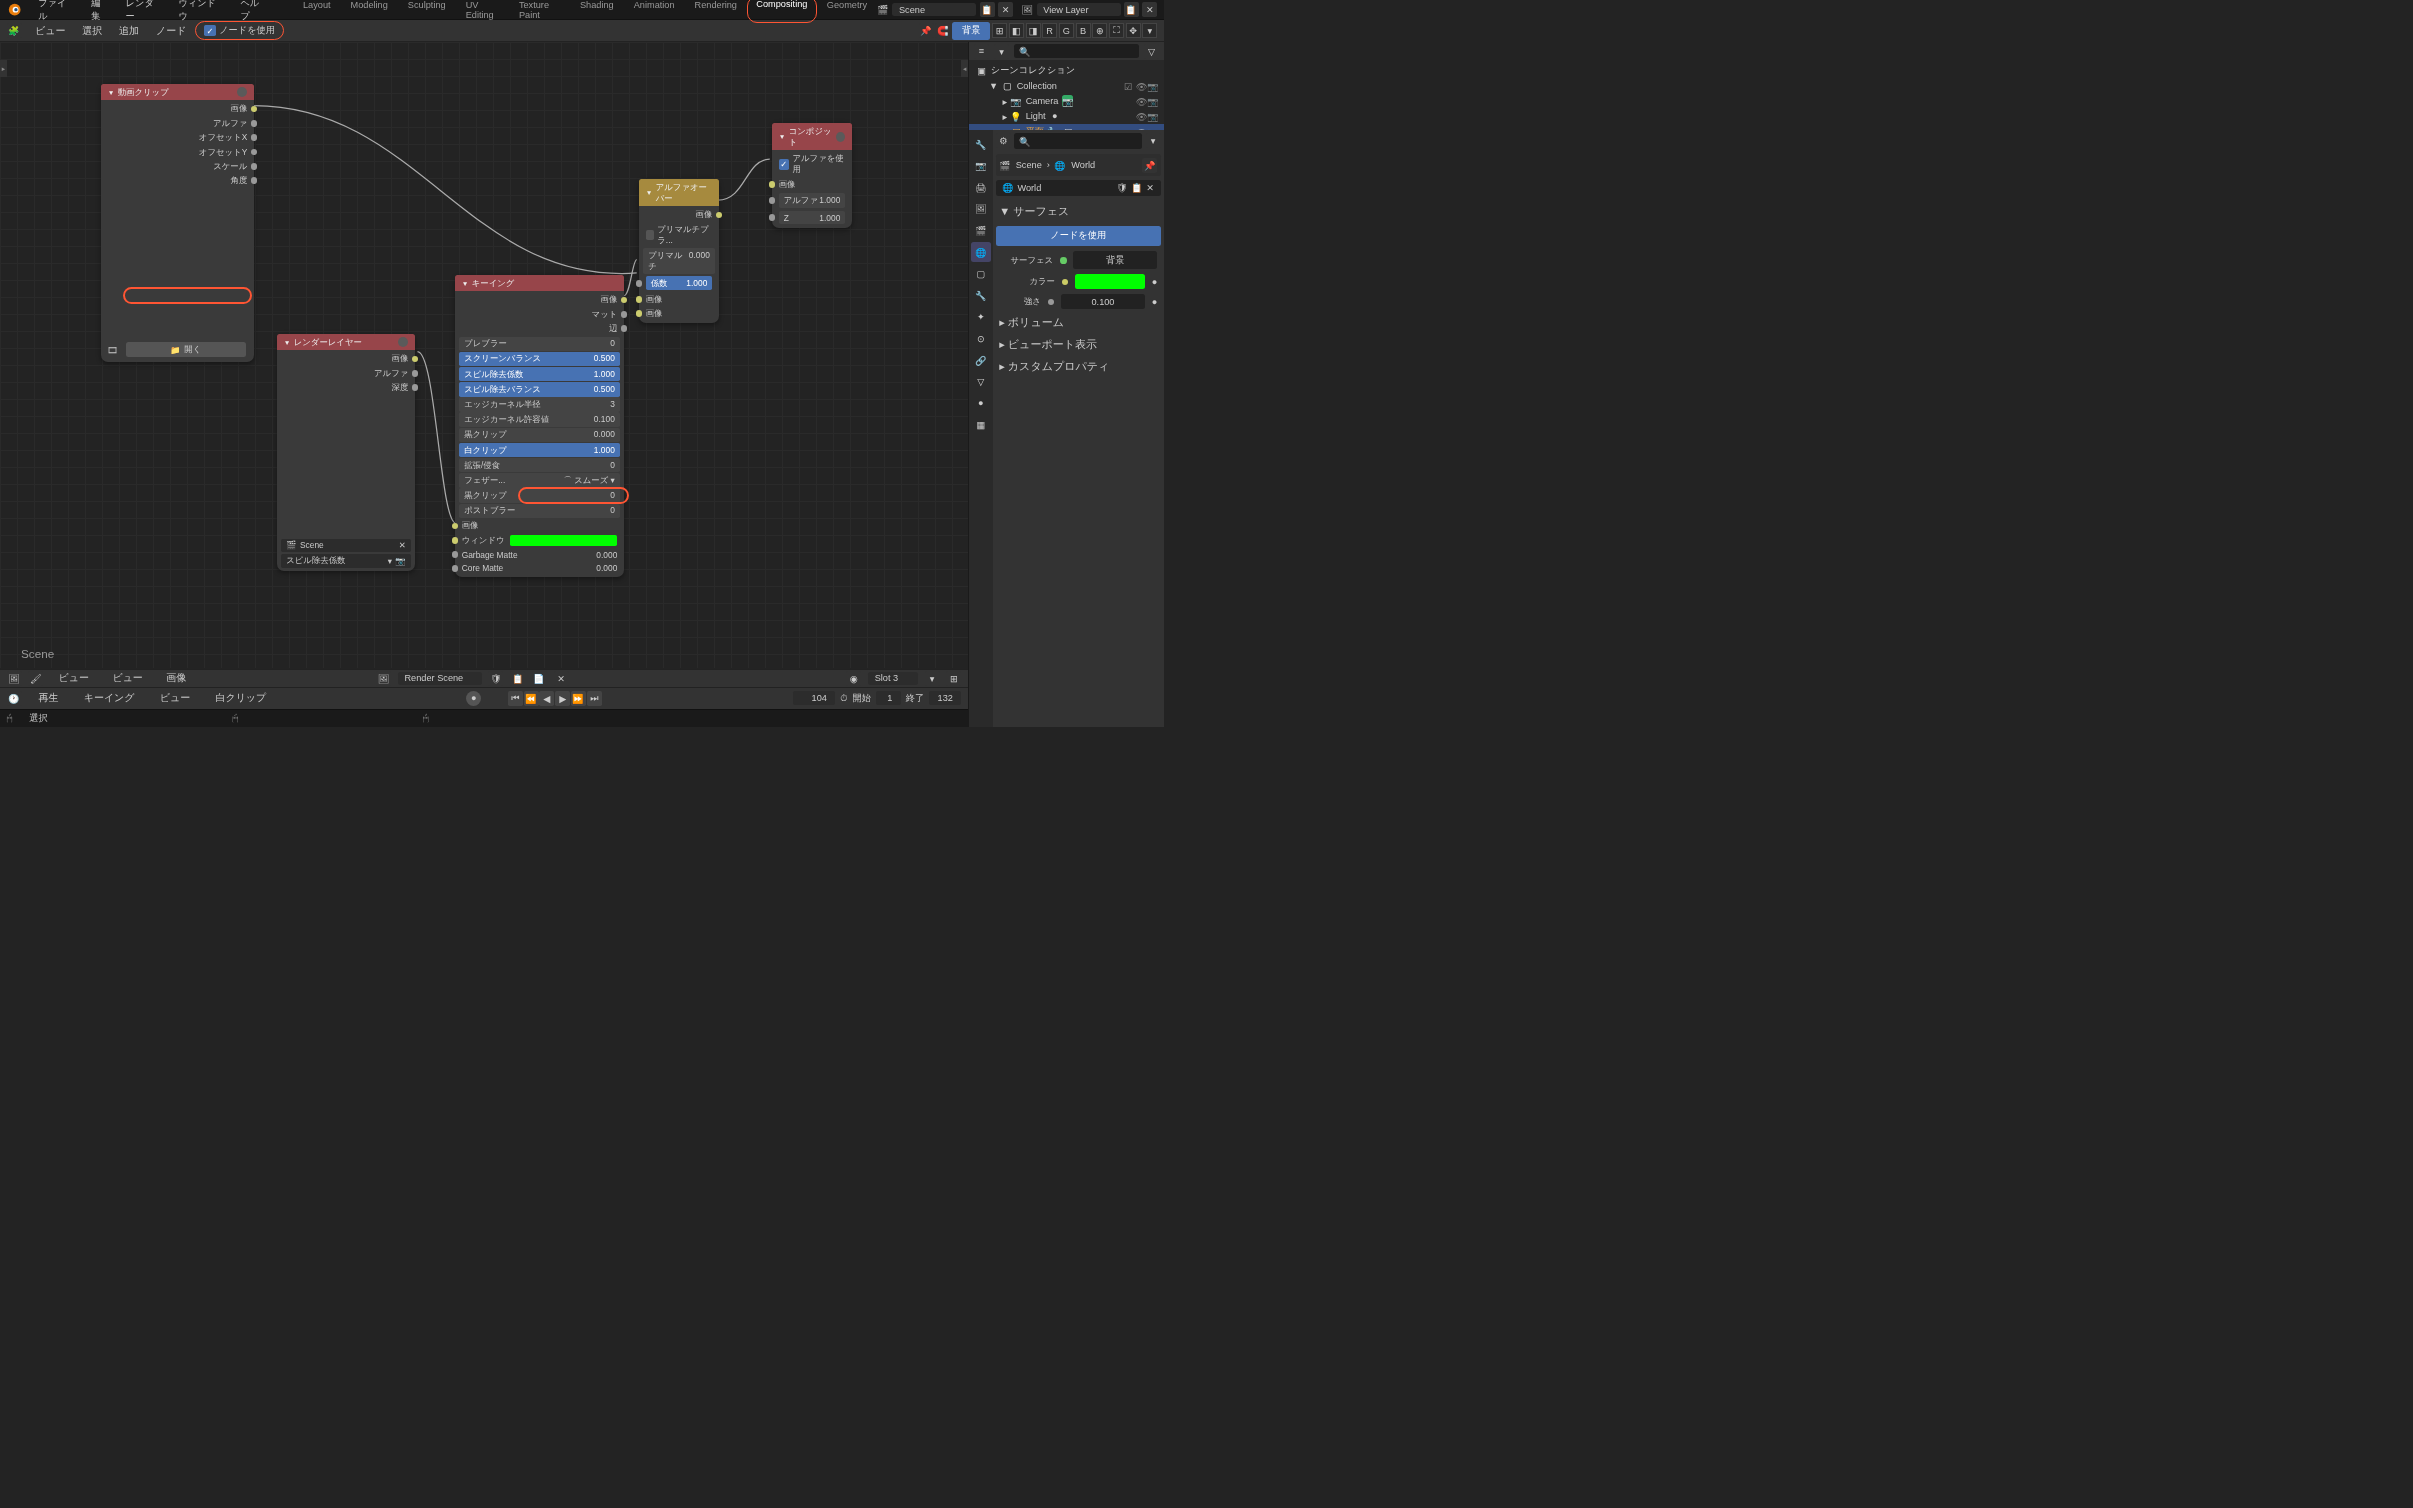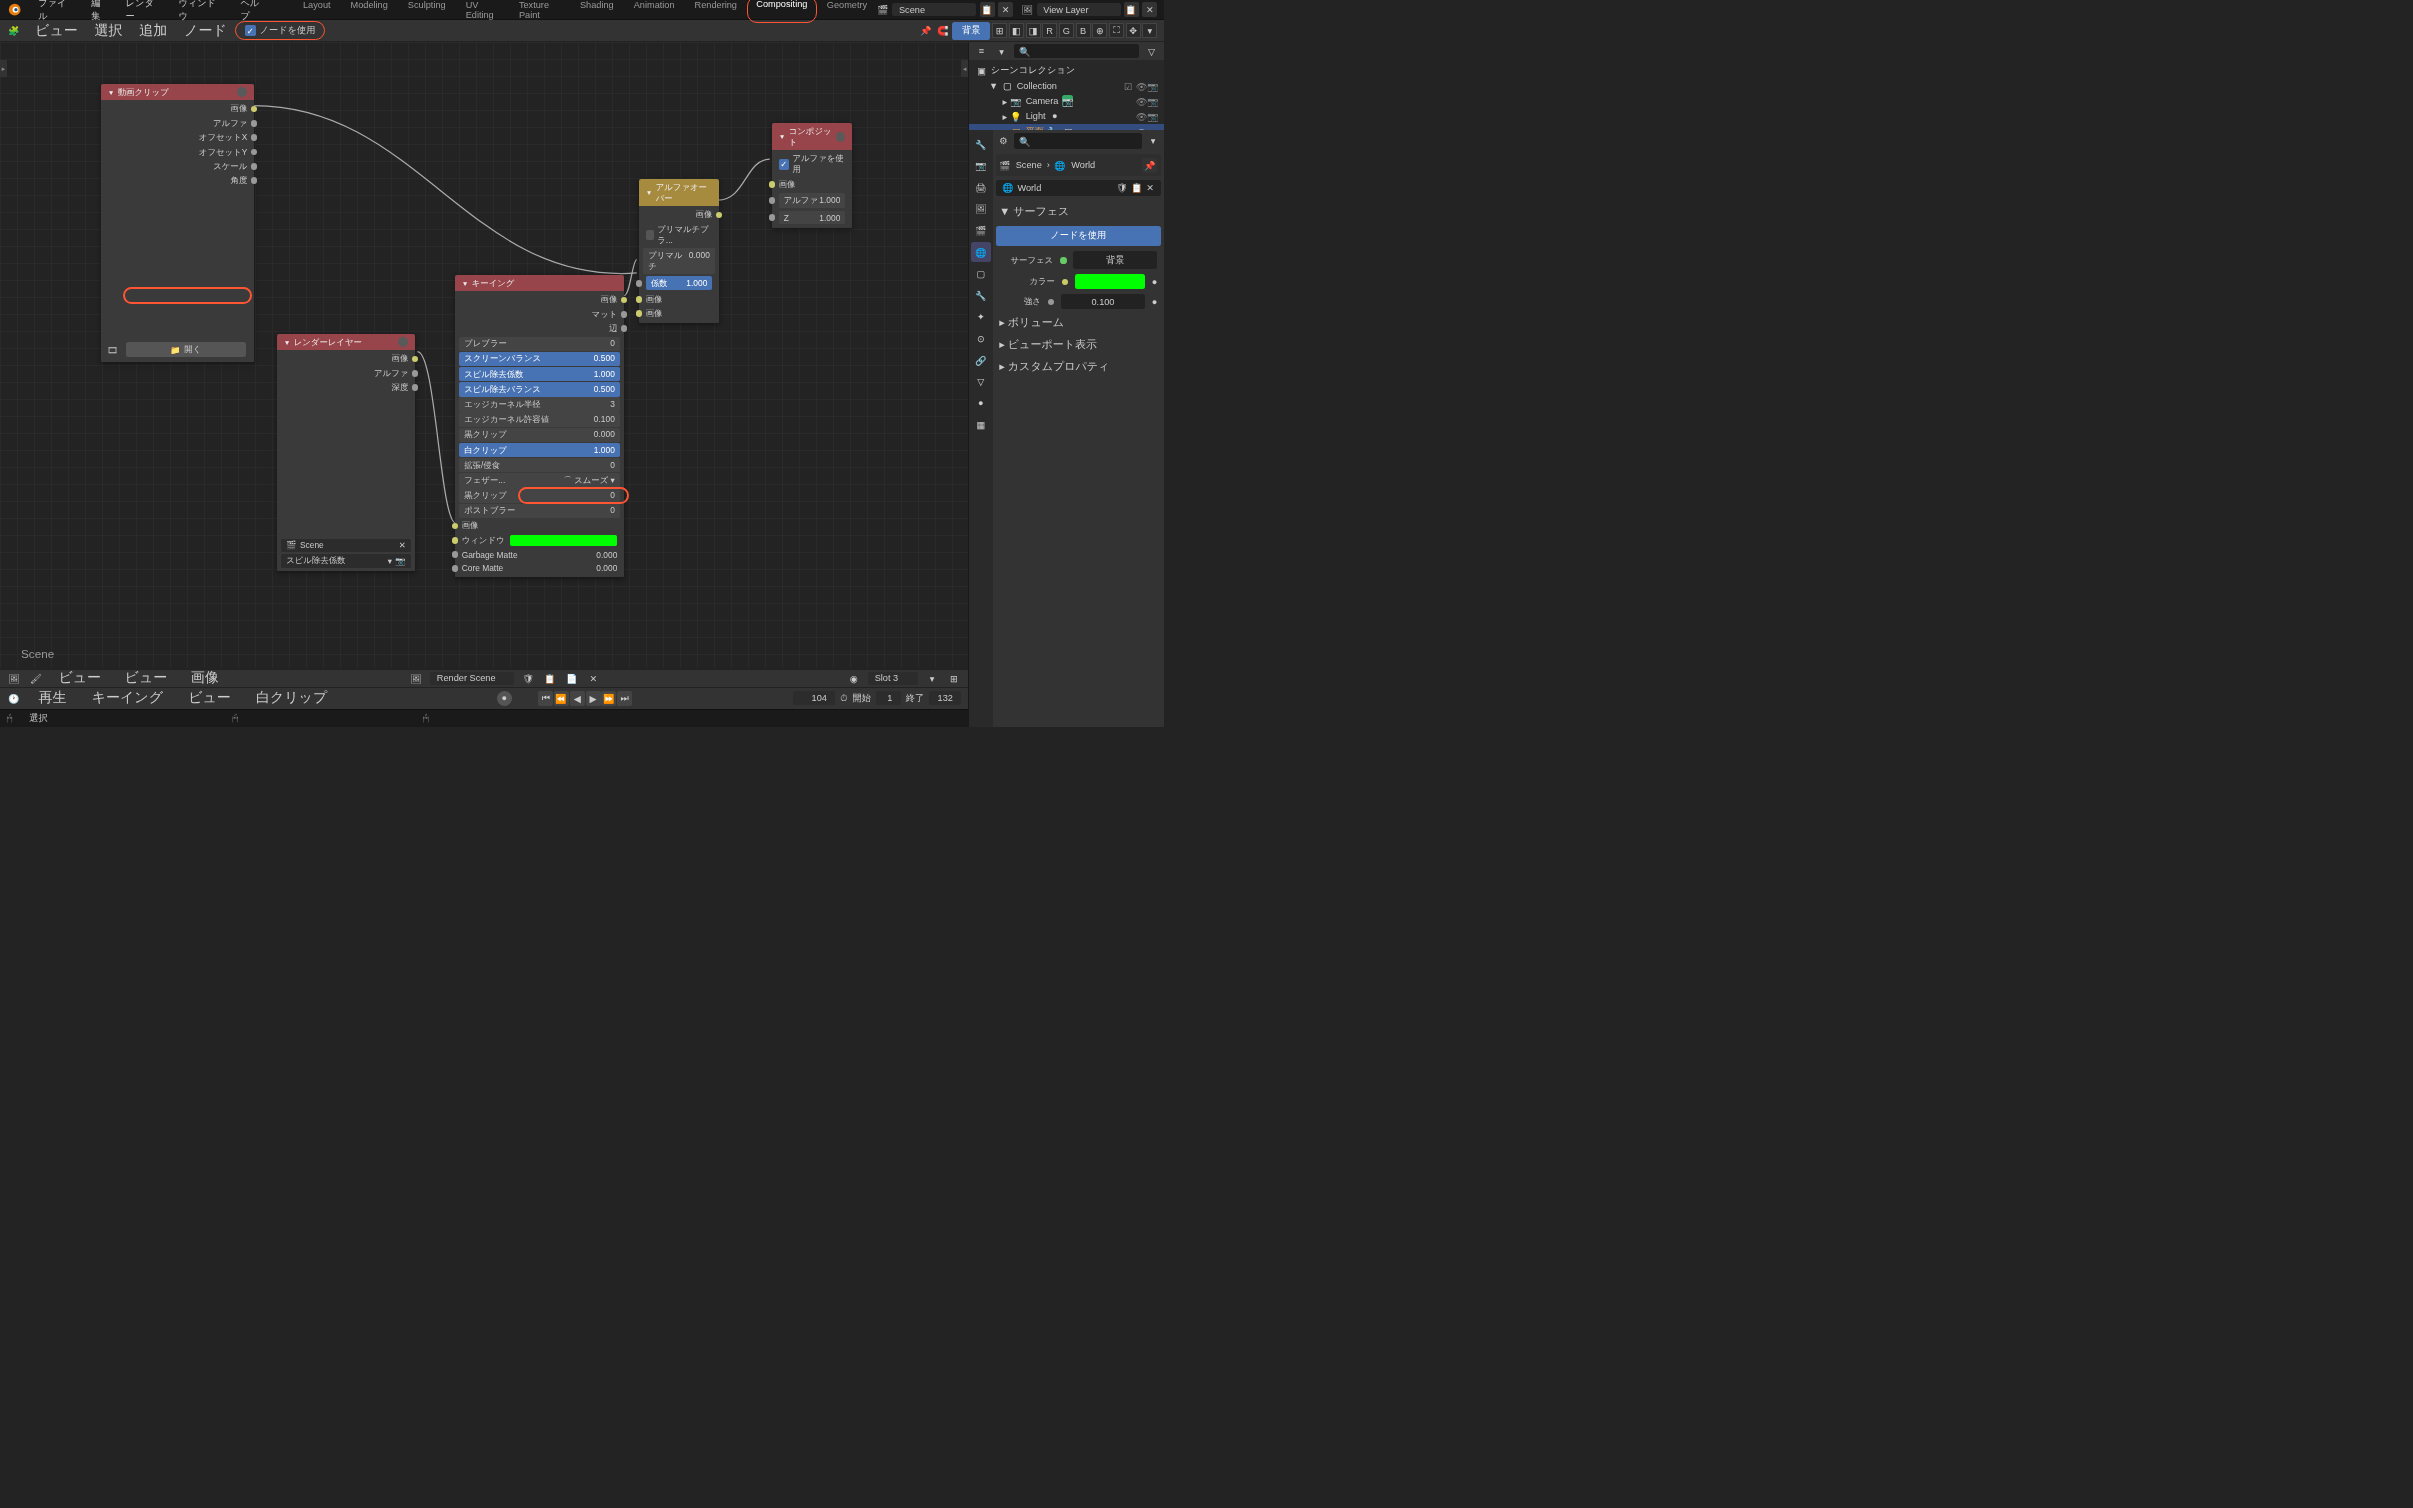--- a/index.html
+++ b/index.html
@@ -14,36 +14,36 @@
 .workspace-tab { padding: 3.4px 10px; color: #999; font-size: 9.2px; cursor: pointer; }
 .workspace-tab.active { color: #fff; }
 .highlight-orange { border: 1.7px solid #ff5533; border-radius: 10px; padding: 1.7px 8.4px !important; }
 .top-right { margin-left: auto; display: flex; align-items: center; gap: 3.4px; }
 .scene-field { background: #2c2c2c; padding: 1.7px 6.7px; border-radius: 2.5px; min-width: 84px; }
 .scene-icon { width: 11.7px; height: 11.7px; display: inline-flex; }
 .btn-icon { width: 15px; height: 15px; background: #333; border-radius: 1.7px; display: flex; align-items: center; justify-content: center; cursor: pointer; }
 
 
 .node-toolbar { height: 22px; background: #333; display: flex; align-items: center; padding: 0 6.7px; border-bottom: 0.8px solid #222; }
-.tool-item { padding: 0 8.4px; color: #ccc; font-size: 14px; cursor: pointer; }
+.tool-item { padding: 0 8.4px; color: #ccc; font-size: 10px; cursor: pointer; }
 .use-nodes-check { display: flex; align-items: center; gap: 3.4px; padding: 1.7px 6.7px; }
 .checkbox { width: 11.7px; height: 11.7px; background: #4772b3; border-radius: 1.7px; display: flex; align-items: center; justify-content: center; }
 .checkbox::after { content: "✓"; color: #fff; font-size: 8.4px; }
 .toolbar-right { margin-left: auto; display: flex; align-items: center; gap: 1.7px; }
 .backdrop-btn { background: #4772b3; padding: 2.5px 10px; border-radius: 2.5px; color: #fff; }
 .icon-btn-tb { width: 15px; height: 15px; background: #2a2a2a; display: flex; align-items: center; justify-content: center; border: 0.8px solid #444; }
 
 
 .node-canvas { position: absolute; top: 42px; left: 0; right: 196px; bottom: 59px; background: #232323; 
   background-image: linear-gradient(#2a2a2a 0.8px, transparent 0.8px), linear-gradient(90deg, #2a2a2a 0.8px, transparent 0.8px);
   background-size: 17px 17px; overflow: hidden; }
 .scene-label-canvas { position: absolute; bottom: 8.4px; left: 21px; color: #999; font-size: 11.7px; }
 
 
-.node { position: absolute; background: #3a3a3a; border-radius: 1px; box-shadow: 0 1.7px 5px rgba(0,0,0,0.4); font-size: 8.4px; }
+.node { position: absolute; background: #3a3a3a; border-radius: 7px; box-shadow: 0 1.7px 5px rgba(0,0,0,0.4); font-size: 8.4px; }
 .node-header { background: #97454a; padding: 2.5px 6.7px; border-radius: 2.5px 2.5px 0 0; color: #eee; font-size: 8.4px; display: flex; align-items: center; }
 .node-header.comp-output { background: #97454a; }
 .node-header.alpha-over { background: #a68a3e; }
 .node-header-tri { margin-right: 3.4px; font-size: 6.7px; }
 .node-header-icon { margin-left: auto; width: 10px; height: 10px; background: #5a5a5a; border-radius: 50%; }
 .node-body { padding: 1.7px 0; }
 .socket-row { padding: 1.7px 6.7px; display: flex; align-items: center; position: relative; min-height: 13.4px; }
 .socket-row.output { justify-content: flex-end; }
 .socket-dot { width: 6.7px; height: 6.7px; border-radius: 50%; position: absolute; }
 .socket-dot.out { right: -3.4px; background: #cccc6e; }

